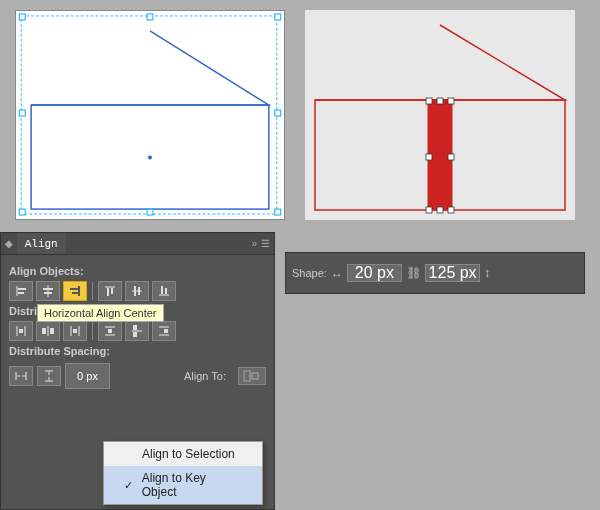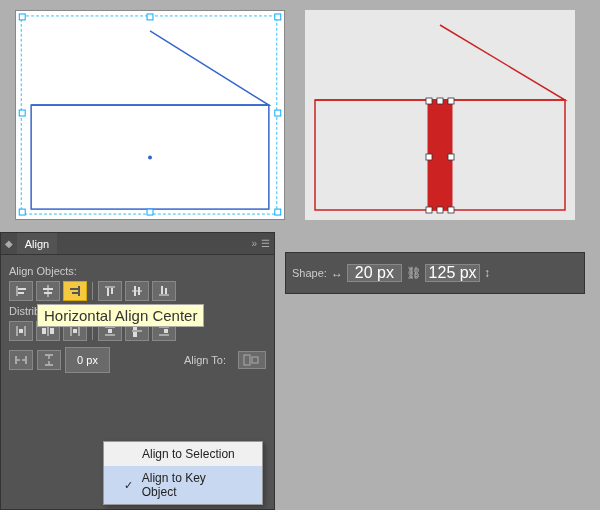--- a/index.html
+++ b/index.html
@@ -75,20 +75,21 @@
     }
 
     .panel-tab {
       padding: 2px 8px;
       color: #ccc;
       font-size: 11px;
       cursor: pointer;
       height: 100%;
       display: flex;
       align-items: center;
+      font-family: Liberation Mono, monospace;
     }
 
     .panel-tab.active {
       background: #535353;
       color: #fff;
     }
 
     .panel-tab-icon {
       color: #aaa;
       font-size: 10px;
@@ -105,20 +106,21 @@
 
     .panel-body {
       padding: 6px 8px;
     }
 
     .section-label {
       color: #ccc;
       font-size: 11px;
       margin-bottom: 4px;
       margin-top: 4px;
+      font-weight: bold;
     }
 
     .icon-row {
       display: flex;
       gap: 3px;
       margin-bottom: 4px;
       align-items: center;
     }
 
     .panel-icon-btn {
@@ -140,21 +142,21 @@
       border-color: #d4a800;
     }
 
     .tooltip {
       position: absolute;
       top: 22px;
       left: 0;
       background: #ffffcc;
       border: 1px solid #aaa;
       padding: 2px 6px;
-      font-size: 15px;
+      font-size: 11px;
       color: #333;
       white-space: nowrap;
       z-index: 100;
       pointer-events: none;
     }
 
     .divider {
       width: 1px;
       height: 18px;
       background: #888;
@@ -417,20 +419,21 @@
       </div>
       <div class="panel-icon-btn">
         <svg width="14" height="14">
             <rect x="2" y="2" width="10" height="2" fill="#aaa"></rect>
             <rect x="2" y="10" width="10" height="2" fill="#aaa"></rect>
             <rect x="7" y="5" width="4" height="4" fill="#ddd"></rect>
           </svg>
       </div>
     </div>
 
+    <div class="section-label">Distribute Spacing:</div>
 
     <div class="distribute-spacing-row">
       <div class="panel-icon-btn">
         <svg width="14" height="14">
             <rect x="1" y="3" width="2" height="8" fill="#aaa"></rect>
             <rect x="11" y="3" width="2" height="8" fill="#aaa"></rect>
             <line x1="6" y1="7" x2="3" y2="7" stroke="#ddd" stroke-width="1"></line>
             <line x1="8" y1="7" x2="11" y2="7" stroke="#ddd" stroke-width="1"></line>
           </svg>
       </div>

